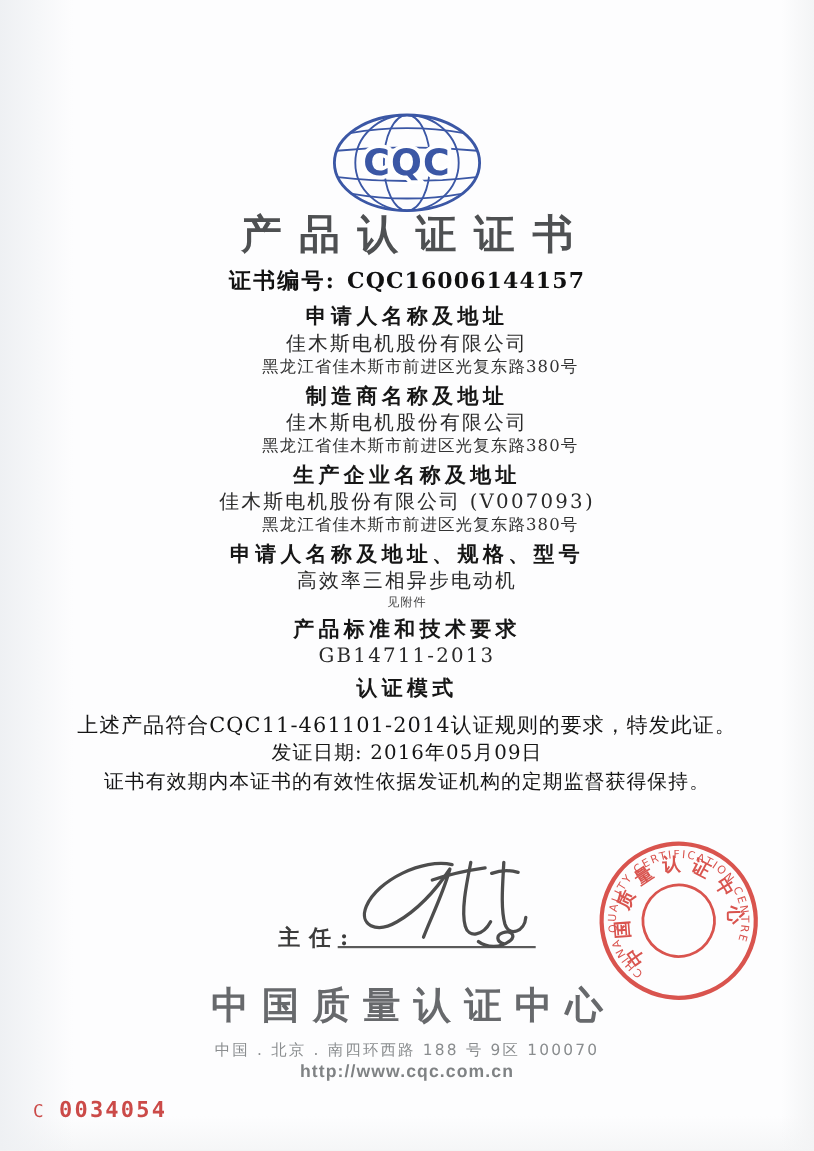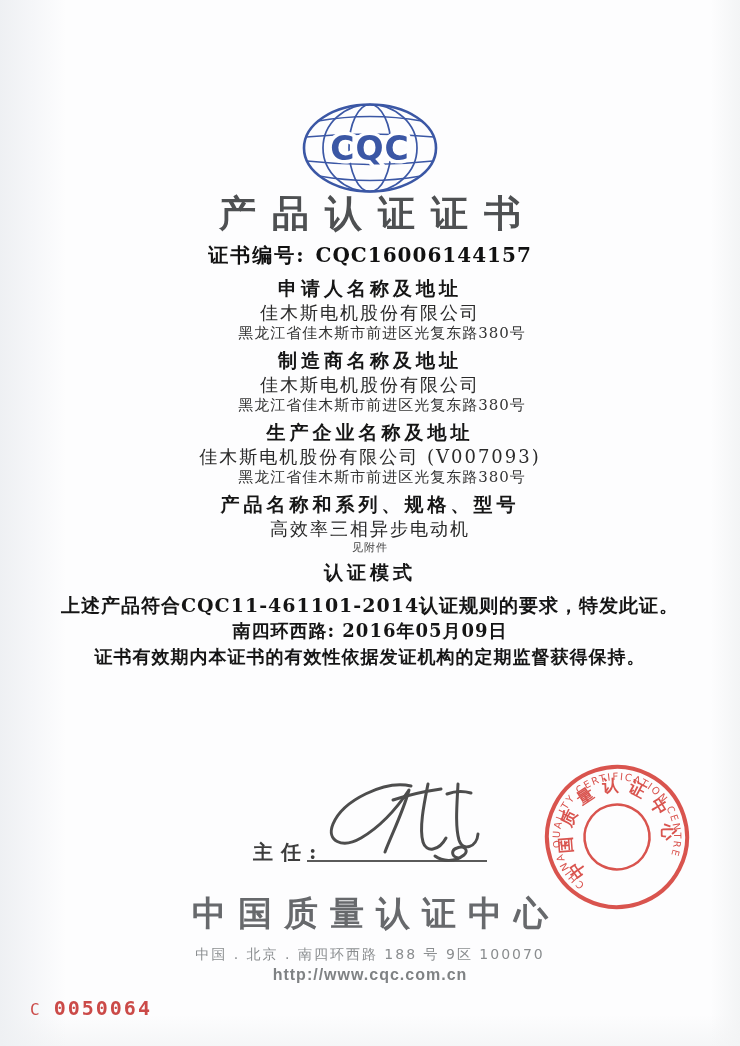--- a/index.html
+++ b/index.html
@@ -22,21 +22,21 @@
   .cert-line{margin-top:4px;line-height:26px;font-size:20px;font-weight:bold;color:#111;}
   .cert-line .lbl{letter-spacing:2px;margin-right:10px;}
   .cert-line .val{letter-spacing:1px;}
   .sections{margin-top:8px;}
   .section{margin-top:6px;}
   .section:first-child{margin-top:0;}
   .sec-heading{font-size:19px;font-weight:bold;letter-spacing:4px;line-height:24px;color:#161616;}
   .sec-line1{font-size:18px;line-height:22px;margin-top:2px;letter-spacing:2px;color:#2a2a2a;}
   .sec-line2{font-size:15px;line-height:17px;margin-top:1px;letter-spacing:1px;color:#333;margin-left:24px;}
   .sec-note{font-size:11px;line-height:13px;margin-top:1px;color:#444;letter-spacing:1px;}
-  .stmt{font-size:19px;font-weight:bold;line-height:26px;letter-spacing:1px;color:#151515;}
+  .stmt{font-size:19px;font-weight:normal;line-height:26px;letter-spacing:1px;color:#151515;}
   .stmt.first{margin-top:8px;}
   .stmt.date,.stmt.valid{font-size:18px;}
   .director{position:absolute;left:245px;top:772px;width:260px;height:96px;}
   .director .label{
     position:absolute;left:8px;bottom:2px;font-size:20px;font-weight:bold;
     letter-spacing:8px;color:#3c3c3c;
   }
   .director .sig-line{position:absolute;left:62px;bottom:6px;width:180px;border-bottom:2px solid #5a5a5a;}
   .director .signature{position:absolute;left:70px;top:0;}
   .stamp{position:absolute;left:542px;top:762px;mix-blend-mode:multiply;opacity:.92;}
@@ -105,34 +105,38 @@
         <div class="sec-line2">黑龙江省佳木斯市前进区光复东路380号</div>
       </div>
 
       <div class="section">
         <div class="sec-heading">生产企业名称及地址</div>
         <div class="sec-line1">佳木斯电机股份有限公司 (V007093)</div>
         <div class="sec-line2">黑龙江省佳木斯市前进区光复东路380号</div>
       </div>
 
       <div class="section">
-        <div class="sec-heading">产品名称和系列、规格、型号</div>
+        <div class="sec-heading">申请人名称及地址、规格、型号</div>
         <div class="sec-line1">高效率三相异步电动机</div>
         <div class="sec-note">见附件</div>
       </div>
 
+      <div class="section">
+        <div class="sec-heading">产品标准和技术要求</div>
+        <div class="sec-line1">GB14711-2013</div>
+      </div>
 
       <div class="section">
         <div class="sec-heading">认证模式</div>
       </div>
 
     </div>
 
     <div class="stmt first">上述产品符合CQC11-461101-2014认证规则的要求，特发此证。</div>
-    <div class="stmt date">南四环西路: 2016年05月09日</div>
+    <div class="stmt date">发证日期: 2016年05月09日</div>
     <div class="stmt valid">证书有效期内本证书的有效性依据发证机构的定期监督获得保持。</div>
 
   </div>
 
   <div class="director">
     <span class="label">主任:</span>
     <span class="sig-line"></span>
     <svg class="signature" width="180" height="92" viewBox="0 0 180 92">
       <g fill="none" stroke="#4d4d4d" stroke-width="3" stroke-linecap="round" stroke-linejoin="round">
         <path d="M 96 14 C 70 8, 28 28, 18 52 C 11 69, 27 77, 46 66 C 70 52, 86 30, 94 18 C 88 40, 76 64, 70 80"></path>
@@ -163,16 +167,16 @@
       </text>
     </g>
   </svg>
 
   <div class="footer-org">中国质量认证中心</div>
   <div class="footer-addr">中国 . 北京 . 南四环西路 188 号 9区 100070</div>
   <div class="footer-url">http://www.cqc.com.cn</div>
 
   <div class="serial">
     <span class="c">C</span>
-    <span class="num">0050064</span>
+    <span class="num">0034054</span>
   </div>
 
 </div>
 
 </body></html>

